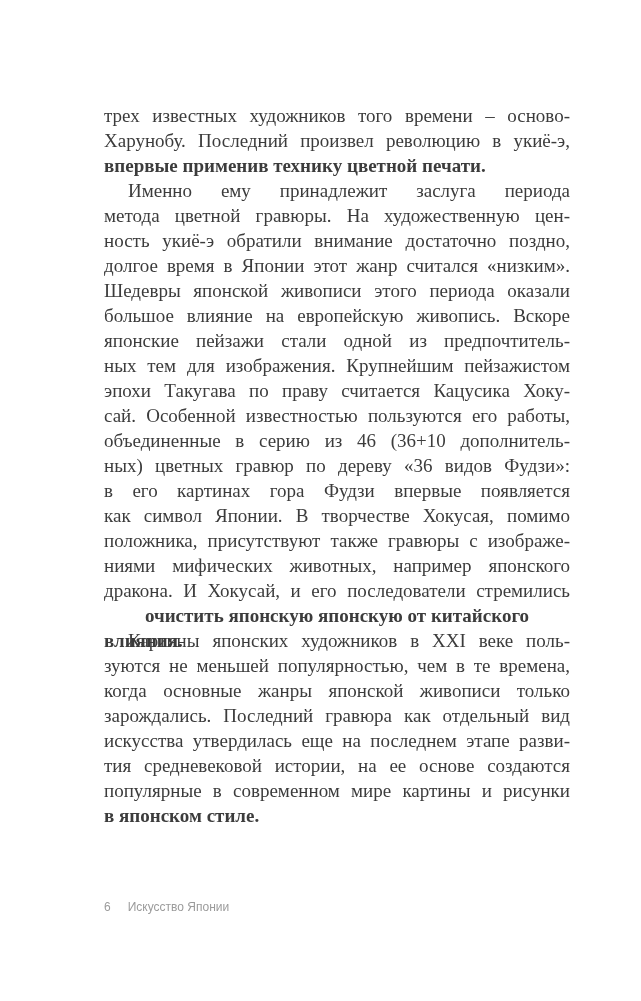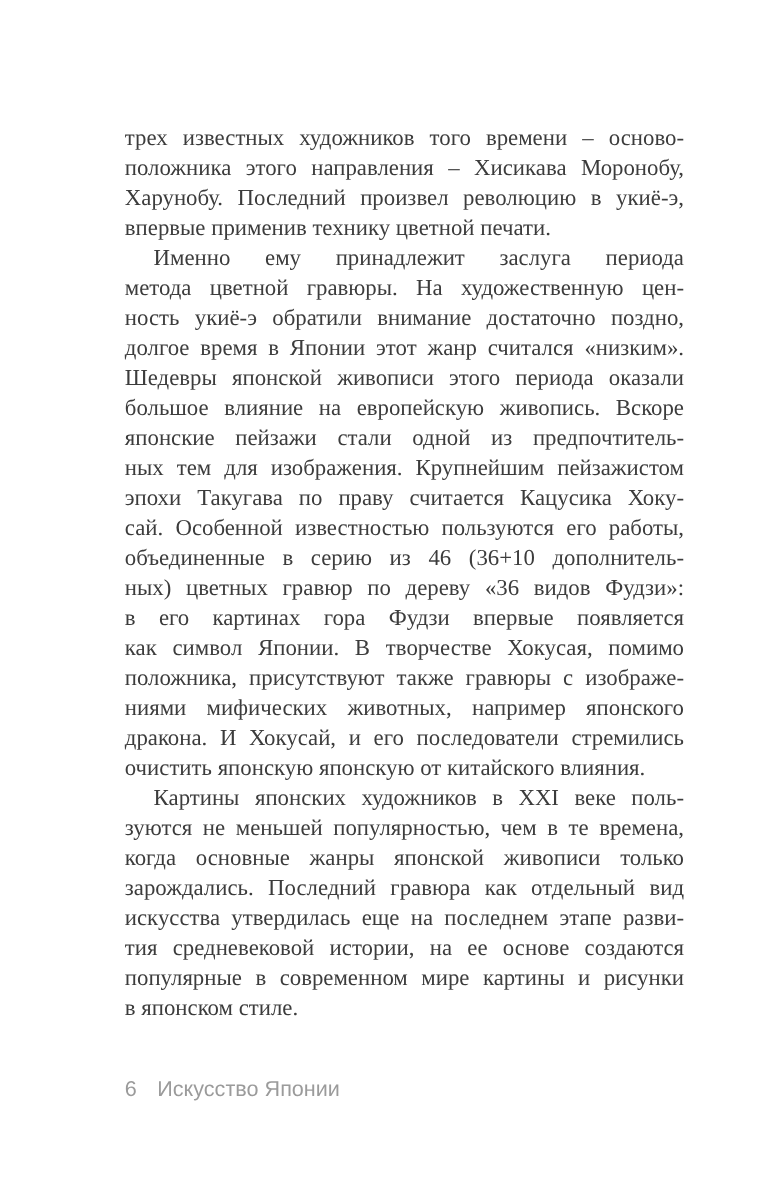--- a/index.html
+++ b/index.html
@@ -28,49 +28,49 @@
     margin: 0;
     padding: 0;
   }
   .line {
     text-align: justify;
     text-align-last: justify;
     height: 25px;
     white-space: normal;
   }
   .line.para-end {
-    text-align: right;
+    text-align: center;
     text-align-last: left;
+    font-weight: bold;
   }
   .line.indent {
     text-indent: 24px;
   }
   .footer {
     position: absolute;
     left: 104px;
     top: 899px;
     font-family: "Liberation Sans", "DejaVu Sans", sans-serif;
-    font-size: 18px;
+    font-size: 12px;
     line-height: 16px;
     color: #9b9b9b;
   }
   .footer .page-number {
     display: inline-block;
     margin-right: 17px;
   }
 </style>
 </head>
 <body>
 
 <div class="page">
 
   <div class="text-block" id="text-block">
       <div class="paragraph">
         <div class="line">трех известных художников того времени – осново-</div>
-        <div class="line">положника этого направления – Хисикава Моронобу,</div>
         <div class="line">Харунобу. Последний произвел революцию в укиё-э,</div>
         <div class="line para-end">впервые применив технику цветной печати.</div>
       </div>
       <div class="paragraph">
         <div class="line indent">Именно ему принадлежит заслуга периода</div>
         <div class="line">метода цветной гравюры. На художественную цен-</div>
         <div class="line">ность укиё-э обратили внимание достаточно поздно,</div>
         <div class="line">долгое время в Японии этот жанр считался «низким».</div>
         <div class="line">Шедевры японской живописи этого периода оказали</div>
         <div class="line">большое влияние на европейскую живопись. Вскоре</div>

